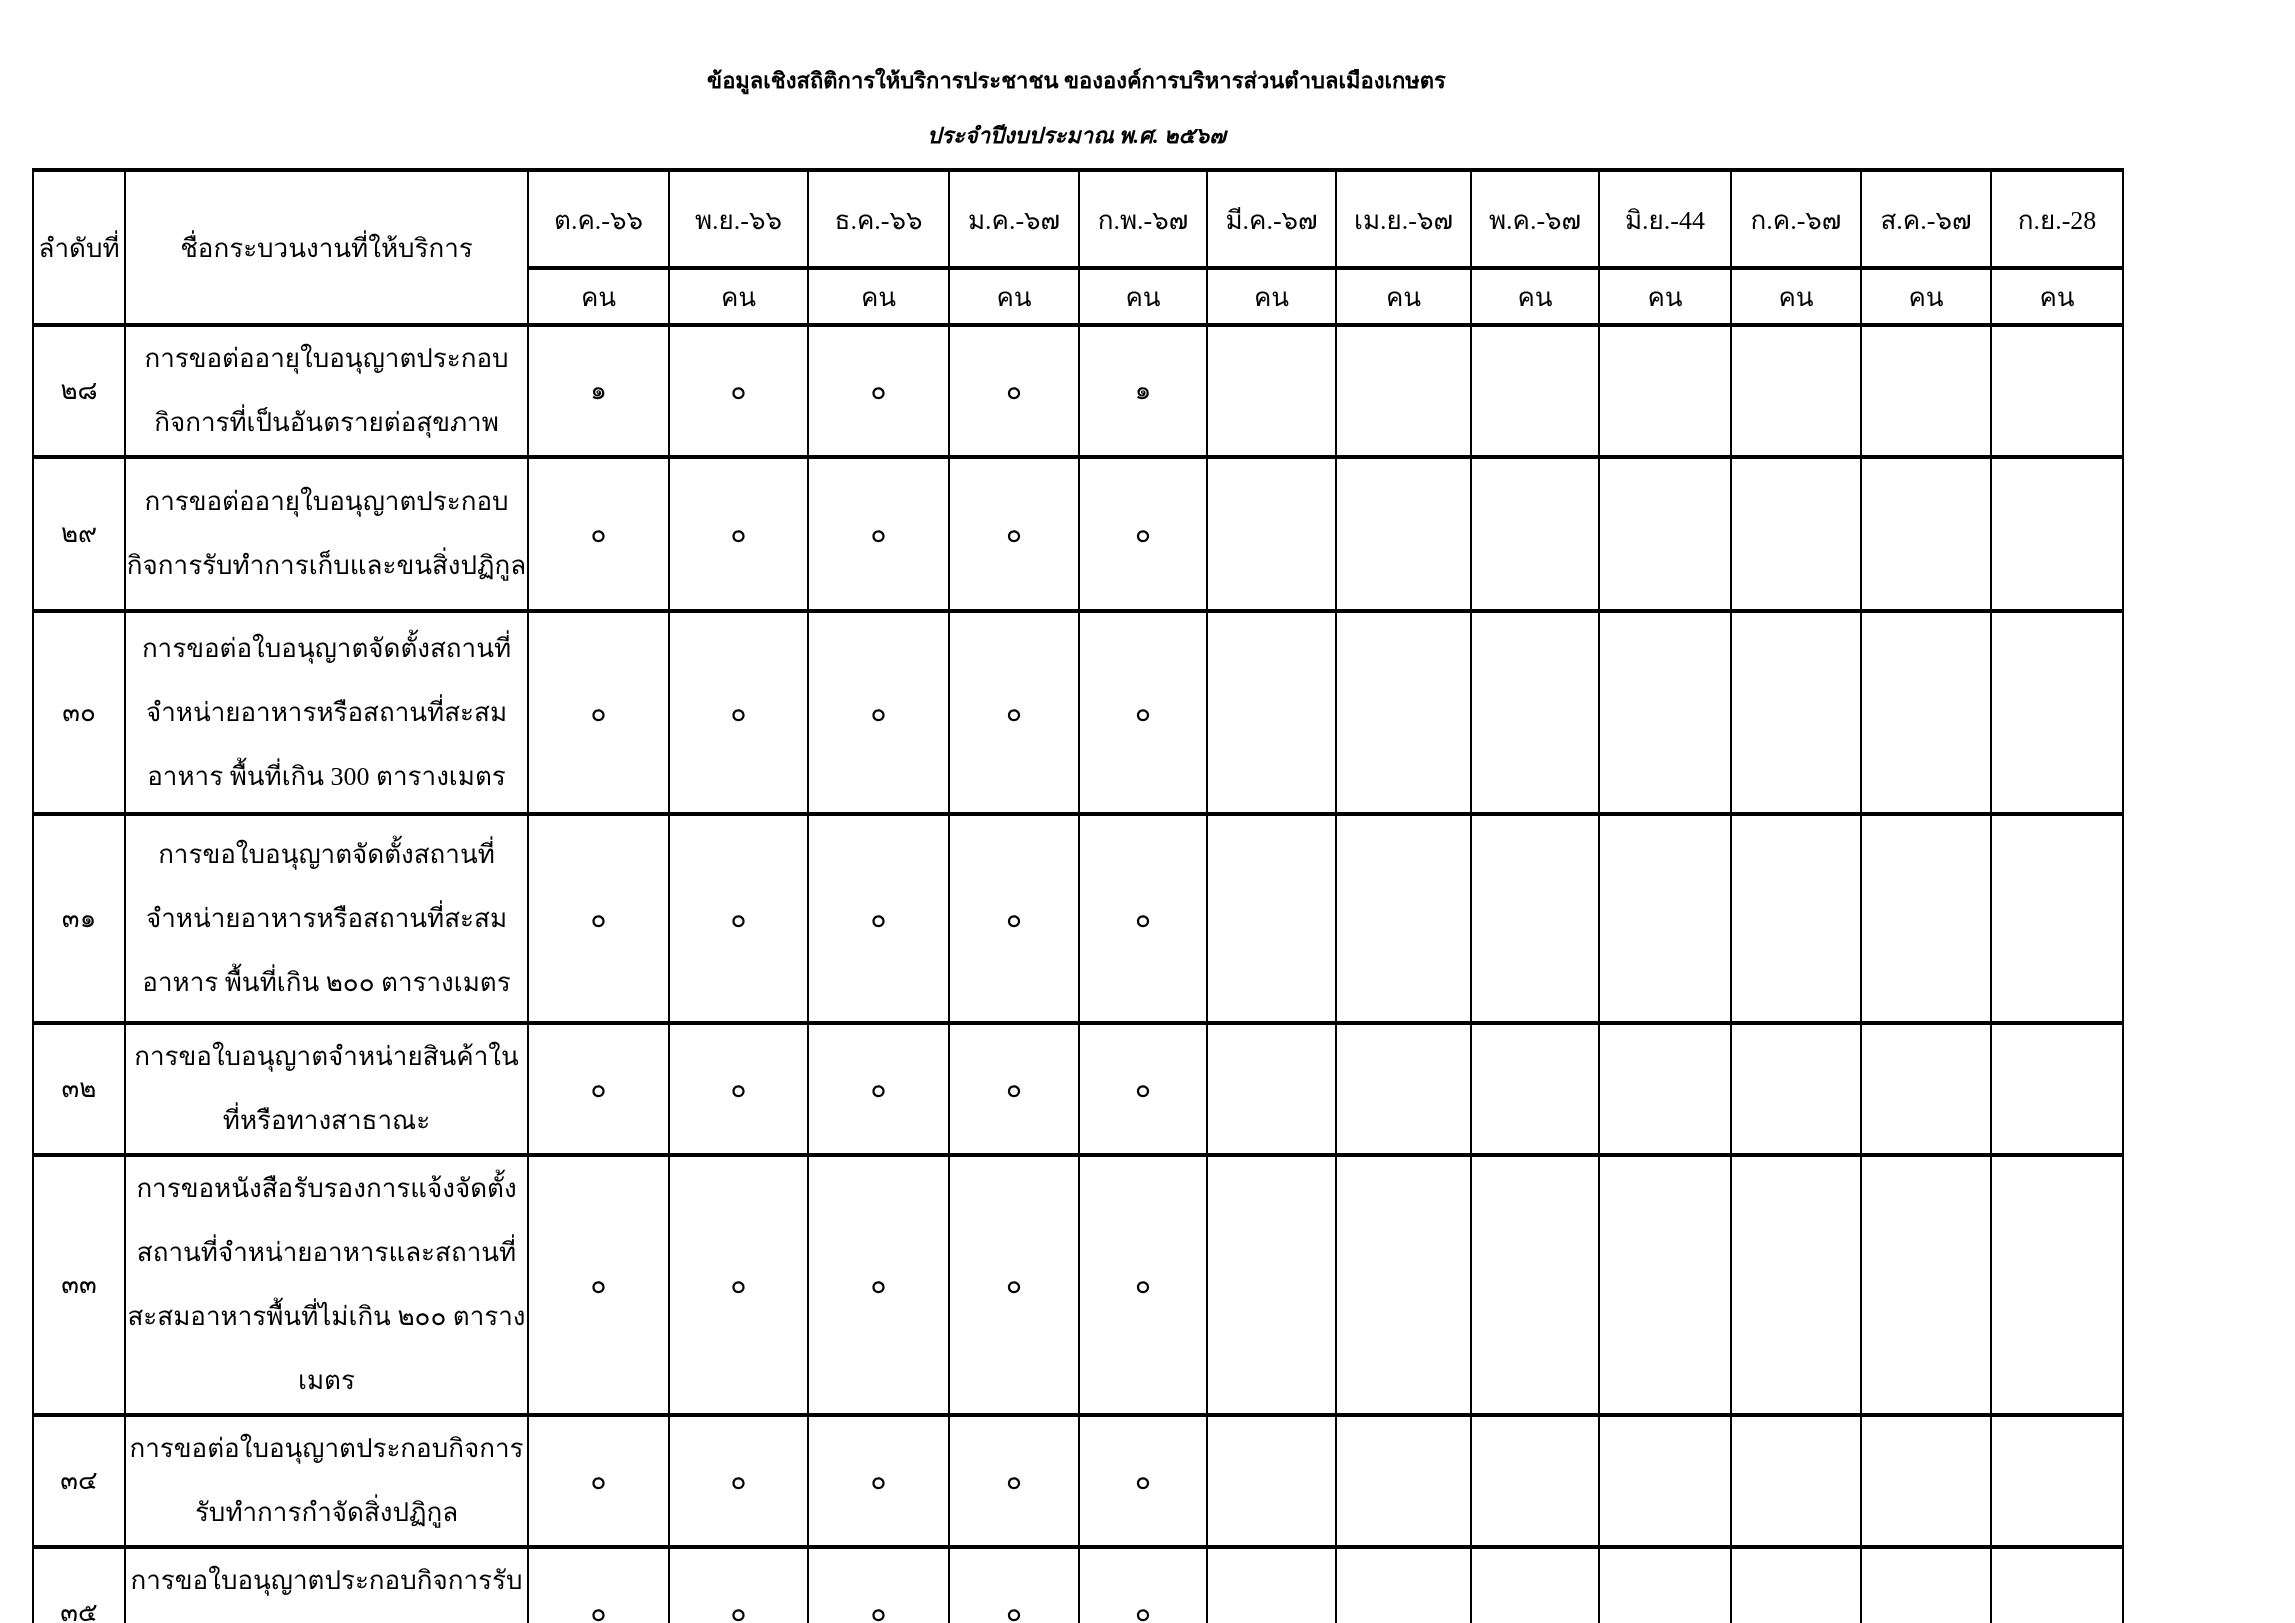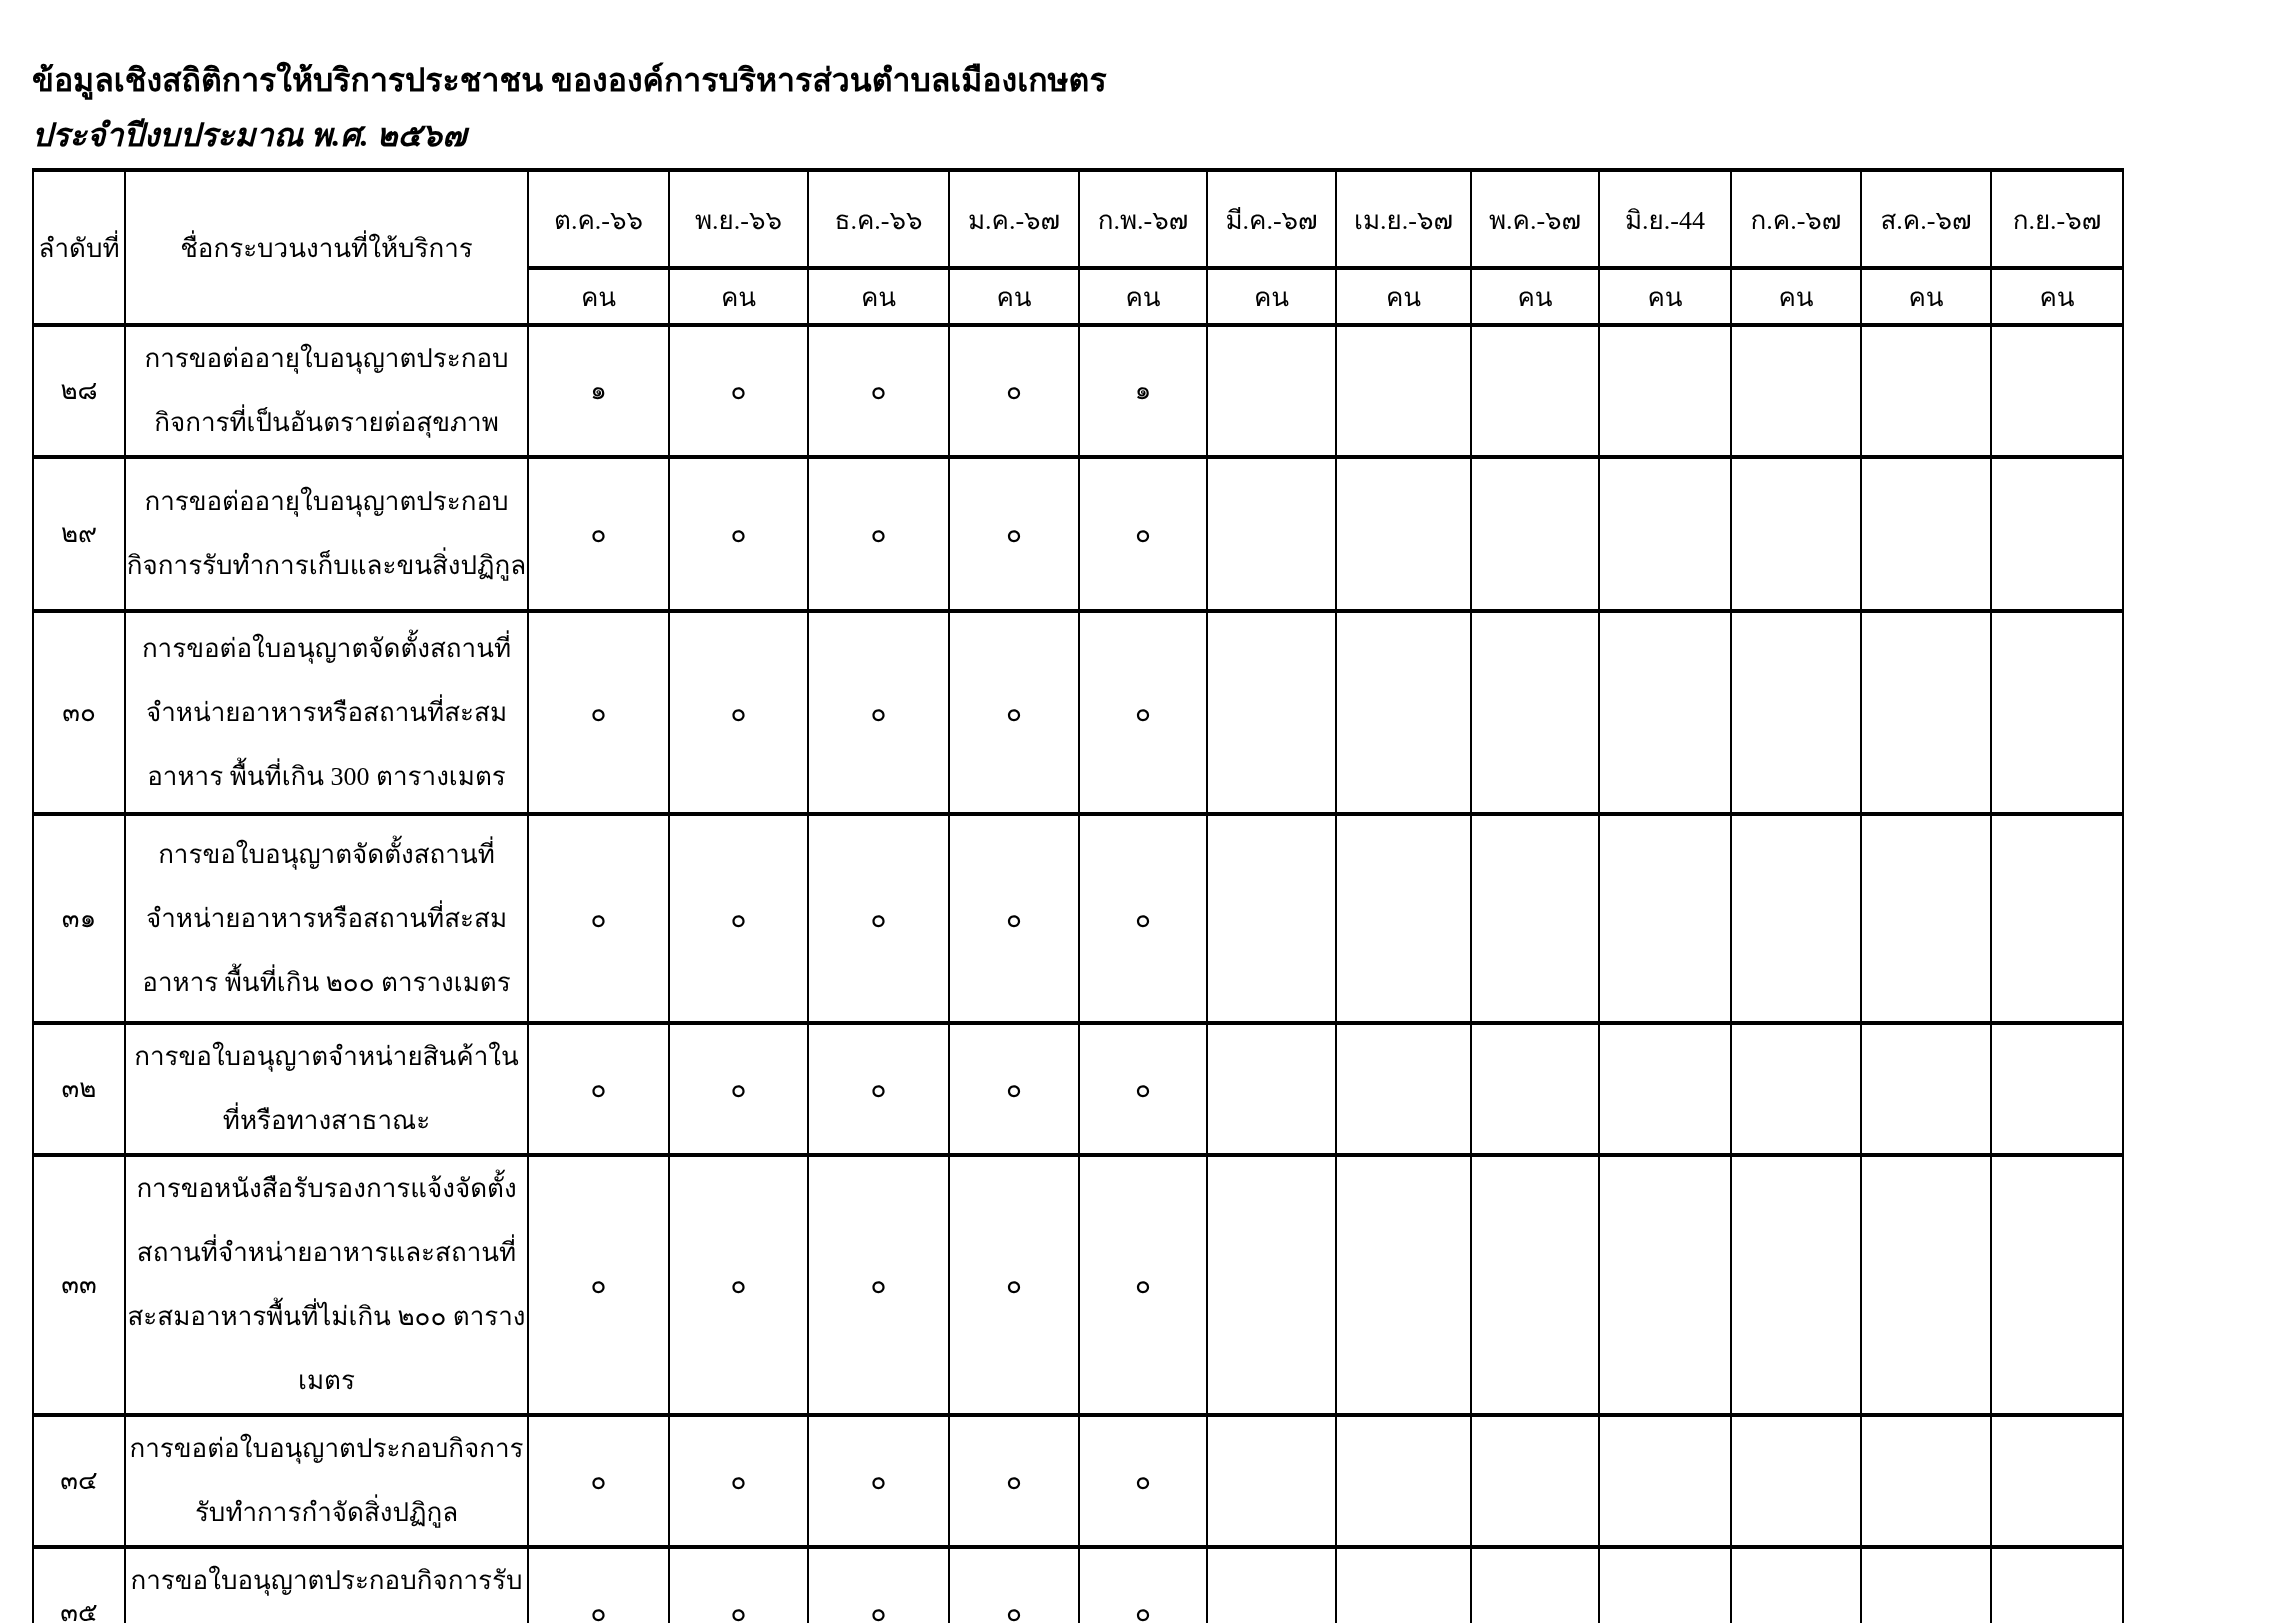--- a/index.html
+++ b/index.html
@@ -12,22 +12,23 @@
     background: #ffffff;
     position: relative;
     font-family: "Liberation Serif", "DejaVu Sans", serif;
     color: #000000;
   }
   .title-block {
     position: absolute;
     left: 32px;
     top: 63px;
     width: 2089px;
+    text-align: center;
     font-weight: bold;
-    font-size: 32px;
+    font-size: 22px;
     line-height: 35px;
   }
   .subtitle {
     margin-top: 19.6px;
     font-style: italic;
   }
   table.stats {
     position: absolute;
     left: 32px;
     top: 168px;
@@ -91,21 +92,21 @@
         <th>พ.ย.-๖๖</th>
         <th>ธ.ค.-๖๖</th>
         <th>ม.ค.-๖๗</th>
         <th>ก.พ.-๖๗</th>
         <th>มี.ค.-๖๗</th>
         <th>เม.ย.-๖๗</th>
         <th>พ.ค.-๖๗</th>
         <th>มิ.ย.-44</th>
         <th>ก.ค.-๖๗</th>
         <th>ส.ค.-๖๗</th>
-        <th>ก.ย.-๖๗</th>
+        <th>ก.ย.-28</th>
       </tr>
     <tr class="units-row">
         <th>คน</th>
         <th>คน</th>
         <th>คน</th>
         <th>คน</th>
         <th>คน</th>
         <th>คน</th>
         <th>คน</th>
         <th>คน</th>

